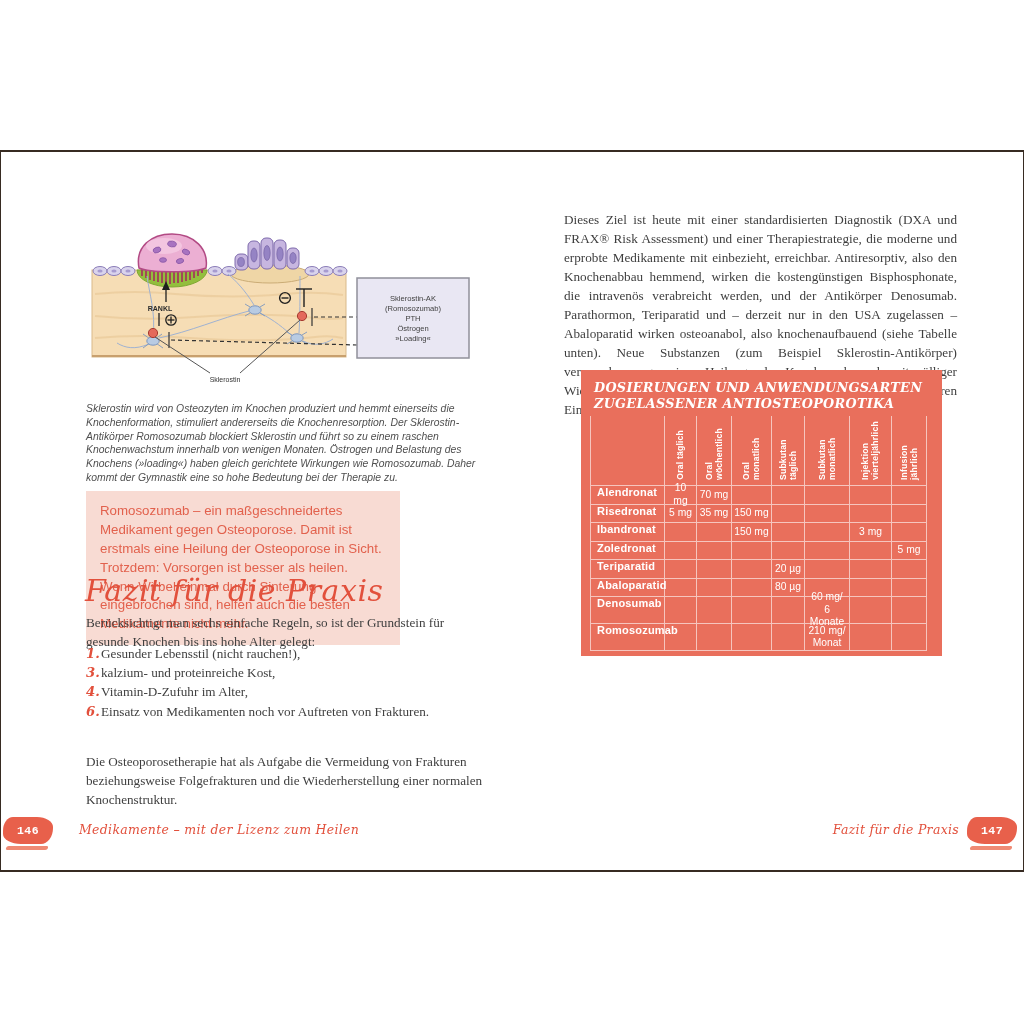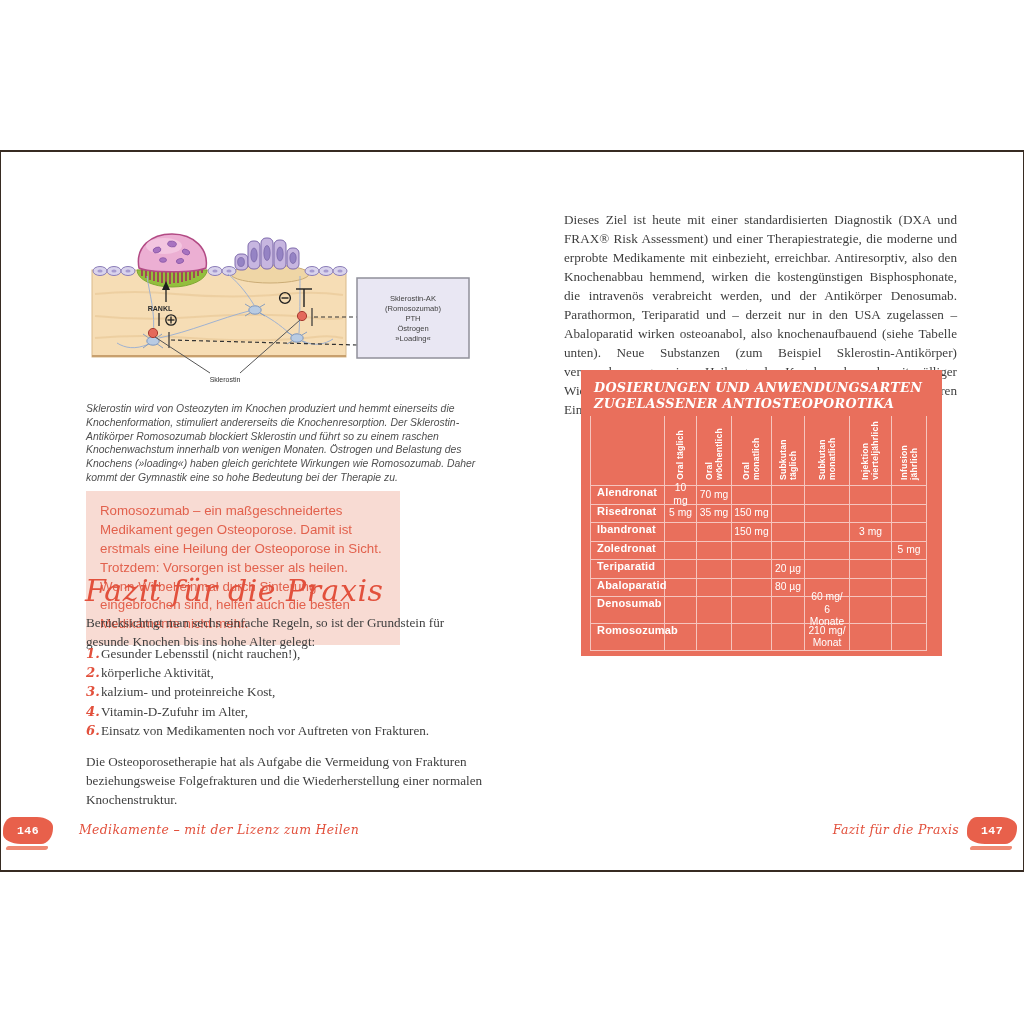--- a/index.html
+++ b/index.html
@@ -252,21 +252,20 @@
     <p class="caption">Sklerostin wird von Osteozyten im Knochen produziert und hemmt einerseits die Knochenformation, stimuliert andererseits die Knochenresorption. Der Sklerostin-Antikörper Romosozumab blockiert Sklerostin und führt so zu einem raschen Knochenwachstum innerhalb von wenigen Monaten. Östrogen und Belastung des Knochens (»loading«) haben gleich gerichtete Wirkungen wie Romosozumab. Daher kommt der Gymnastik eine so hohe Bedeutung bei der Therapie zu.</p>
 
     <div class="callout">Romosozumab – ein maßgeschneidertes Medikament gegen Osteoporose. Damit ist erstmals eine Heilung der Osteoporose in Sicht. Trotzdem: Vorsorgen ist besser als heilen. Wenn Wirbel einmal durch Sinterung eingebrochen sind, helfen auch die besten Medikamente nicht mehr.</div>
 
     <h1 class="heading script">Fazit für die Praxis</h1>
 
     <p class="intro">Berücksichtigt man sechs einfache Regeln, so ist der Grundstein für gesunde Knochen bis ins hohe Alter gelegt:</p>
 
     <ol class="rules">
       <li><span class="rnum">1.</span><span>Gesunder Lebensstil (nicht rauchen!),</span></li>
-      <li><span class="rnum">2.</span><span>körperliche Aktivität,</span></li>
       <li><span class="rnum">3.</span><span>kalzium- und proteinreiche Kost,</span></li>
       <li><span class="rnum">4.</span><span>Vitamin-D-Zufuhr im Alter,</span></li>
       <li><span class="rnum">6.</span><span>Einsatz von Medikamenten noch vor Auftreten von Frakturen.</span></li>
     </ol>
 
     <p class="outro">Die Osteoporosetherapie hat als Aufgabe die Vermeidung von Frakturen beziehungsweise Folgefrakturen und die Wiederherstellung einer normalen Knochenstruktur.</p>
 
     <p class="para">Dieses Ziel ist heute mit einer standardisierten Diagnostik (DXA und FRAX® Risk Assessment) und einer Therapiestrategie, die moderne und erprobte Medikamente mit einbezieht, erreichbar. Antiresorptiv, also den Knochenabbau hemmend, wirken die kostengünstigen Bisphosphonate, die intravenös verabreicht werden, und der Antikörper Denosumab. Parathormon, Teriparatid und – derzeit nur in den USA zugelassen – Abaloparatid wirken osteoanabol, also knochenaufbauend (siehe Tabelle unten). Neue Substanzen (zum Beispiel Sklerostin-Antikörper) versprechen sogar eine »Heilung« des Knochenschwunds mit völliger Wiederherstellung der Knochenstruktur. Voraussetzung ist aber deren Einsatz vor Auftreten von Frakturen.</p>
 
     <div class="dose-table">

